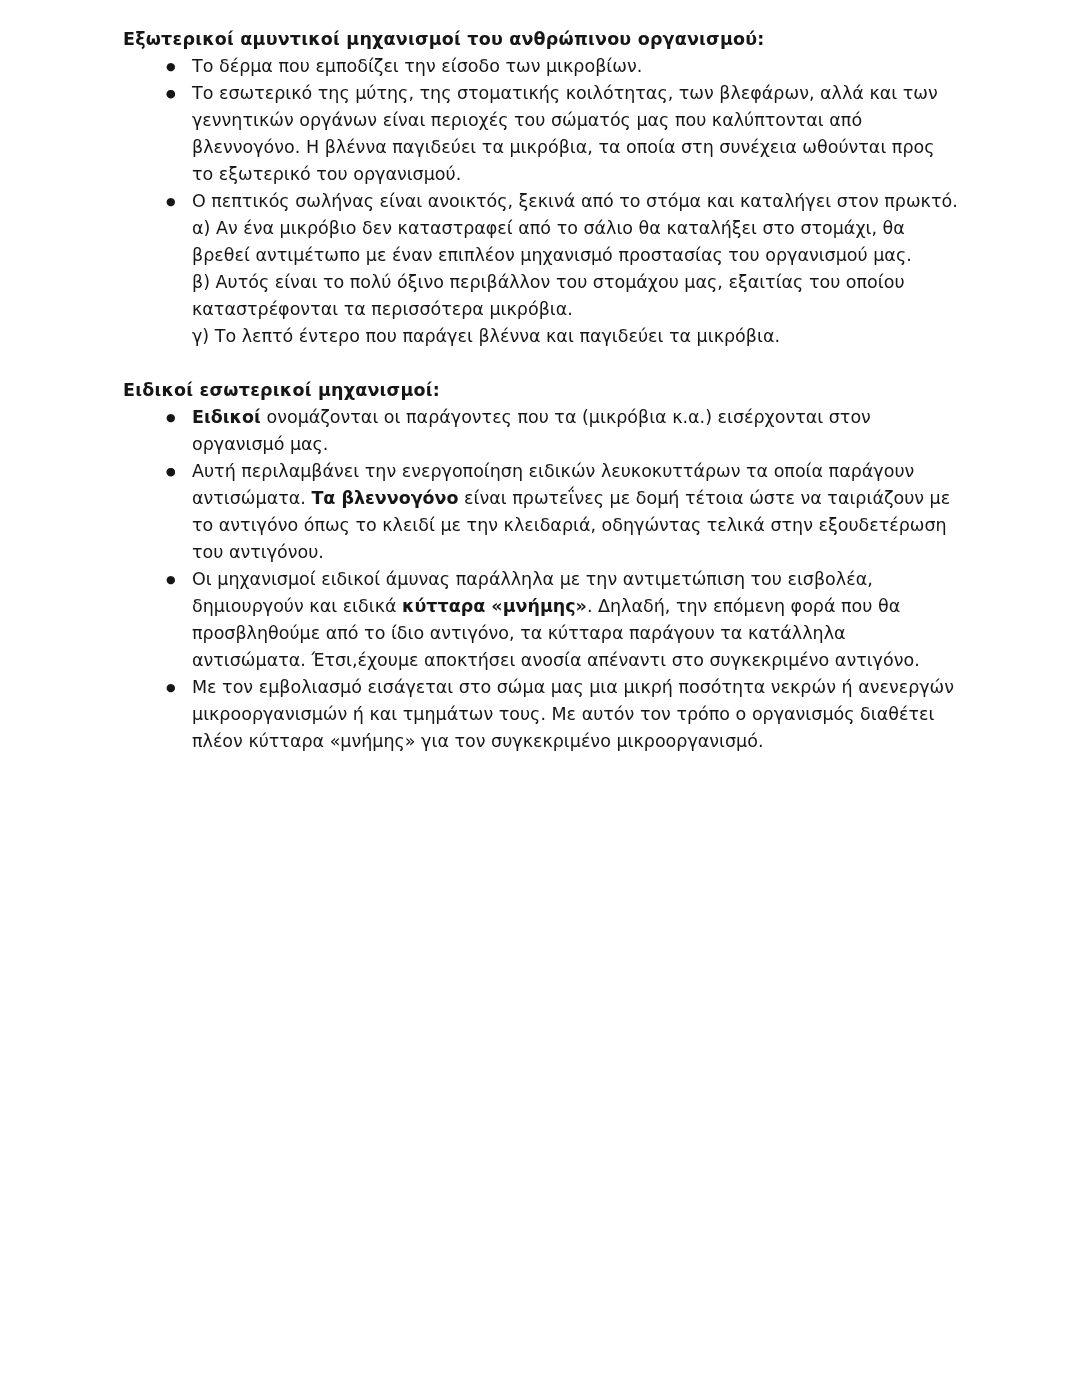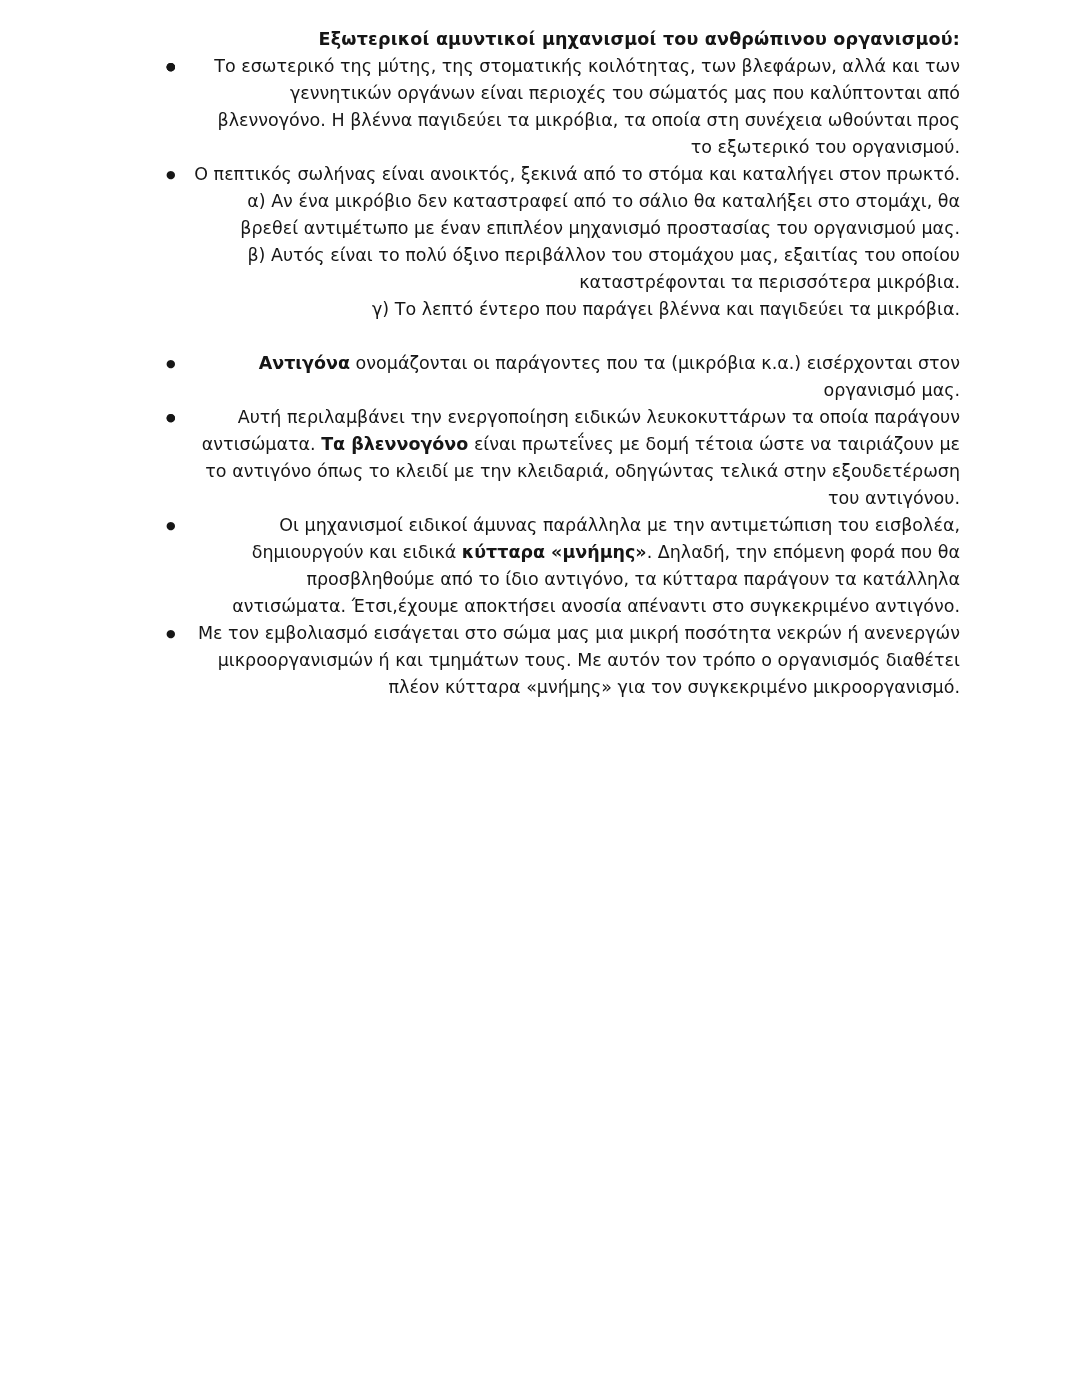--- a/index.html
+++ b/index.html
@@ -12,21 +12,20 @@
     min-height: 1397px;
     font-family: "DejaVu Sans", "Liberation Sans", sans-serif;
     color: #161616;
   }
   .page {
     box-sizing: border-box;
     width: 1080px;
     min-height: 1397px;
     padding: 26px 120px 40px 123px;
     background: #ffffff;
-    text-align: right;
   }
   .section { margin: 0; }
   .section + .section { margin-top: 27px; }
   .section-heading {
     font-size: 17.5px;
     line-height: 27px;
     font-weight: bold;
     margin: 0;
     letter-spacing: 0.2px;
   }
@@ -57,33 +56,34 @@
   }
 </style>
 </head>
 <body>
 
 <div class="page">
 
   <div class="section">
     <h2 class="section-heading">Εξωτερικοί αμυντικοί μηχανισμοί του ανθρώπινου οργανισμού:</h2>
     <ul class="bullet-list">
-        <li><span class="bullet" style="font-size: 11px;">●</span></li>
+        <li><span class="bullet" style="font-size: 11px;">●</span><span class="item-text"><span>Το δέρμα που εμποδίζει την είσοδο των μικροβίων.</span></span></li>
         <li><span class="bullet" style="font-size: 11px;">●</span></li>
         <li><span class="bullet" style="font-size: 11px;">●</span><span class="item-text"><span>Το εσωτερικό της μύτης, της στοματικής κοιλότητας, των βλεφάρων, αλλά και των γεννητικών οργάνων είναι περιοχές του σώματός μας που καλύπτονται από βλεννογόνο. Η βλέννα παγιδεύει τα μικρόβια, τα οποία στη συνέχεια ωθούνται προς το εξωτερικό του οργανισμού.</span></span></li>
         <li><span class="bullet" style="font-size: 11px;">●</span><span class="item-text"><span>Ο πεπτικός σωλήνας είναι ανοικτός, ξεκινά από το στόμα και καταλήγει στον πρωκτό.
 α) Αν ένα μικρόβιο δεν καταστραφεί από το σάλιο θα καταλήξει στο στομάχι, θα βρεθεί αντιμέτωπο με έναν επιπλέον μηχανισμό προστασίας του οργανισμού μας.
 β) Αυτός είναι το πολύ όξινο περιβάλλον του στομάχου μας, εξαιτίας του οποίου καταστρέφονται τα περισσότερα μικρόβια.
 γ) Το λεπτό έντερο που παράγει βλέννα και παγιδεύει τα μικρόβια.</span></span></li>
       </ul>
   </div>
 
   <div class="section">
+    <h2 class="section-heading">Ειδικοί εσωτερικοί μηχανισμοί:</h2>
     <ul class="bullet-list">
-        <li><span class="bullet" style="font-size: 11px;">●</span><span class="item-text"><strong>Αντιγόνα</strong><span> ονομάζονται οι παράγοντες που τα (μικρόβια κ.α.) εισέρχονται στον οργανισμό μας.</span></span></li>
+        <li><span class="bullet" style="font-size: 11px;">●</span><span class="item-text"><strong>Ειδικοί</strong><span> ονομάζονται οι παράγοντες που τα (μικρόβια κ.α.) εισέρχονται στον οργανισμό μας.</span></span></li>
         <li><span class="bullet" style="font-size: 11px;">●</span></li>
         <li><span class="bullet" style="font-size: 11px;">●</span><span class="item-text"><span>Αυτή περιλαμβάνει την ενεργοποίηση ειδικών λευκοκυττάρων τα οποία παράγουν αντισώματα. </span><strong>Τα βλεννογόνο</strong><span> είναι πρωτεΐνες με δομή τέτοια ώστε να ταιριάζουν με το αντιγόνο όπως το κλειδί με την κλειδαριά, οδηγώντας τελικά στην εξουδετέρωση του αντιγόνου.</span></span></li>
         <li><span class="bullet" style="font-size: 11px;">●</span><span class="item-text"><span>Οι μηχανισμοί ειδικοί άμυνας παράλληλα με την αντιμετώπιση του εισβολέα, δημιουργούν και ειδικά </span><strong>κύτταρα «μνήμης»</strong><span>. Δηλαδή, την επόμενη φορά που θα προσβληθούμε από το ίδιο αντιγόνο, τα κύτταρα παράγουν τα κατάλληλα αντισώματα. Έτσι,έχουμε αποκτήσει ανοσία απέναντι στο συγκεκριμένο αντιγόνο.</span></span></li>
         <li><span class="bullet" style="font-size: 11px;">●</span><span class="item-text"><span>Με τον εμβολιασμό εισάγεται στο σώμα μας μια μικρή ποσότητα νεκρών ή ανενεργών μικροοργανισμών ή και τμημάτων τους. Με αυτόν τον τρόπο ο οργανισμός διαθέτει πλέον κύτταρα «μνήμης» για τον συγκεκριμένο μικροοργανισμό.</span></span></li>
       </ul>
   </div>
 
 </div>
 
 </body></html>

